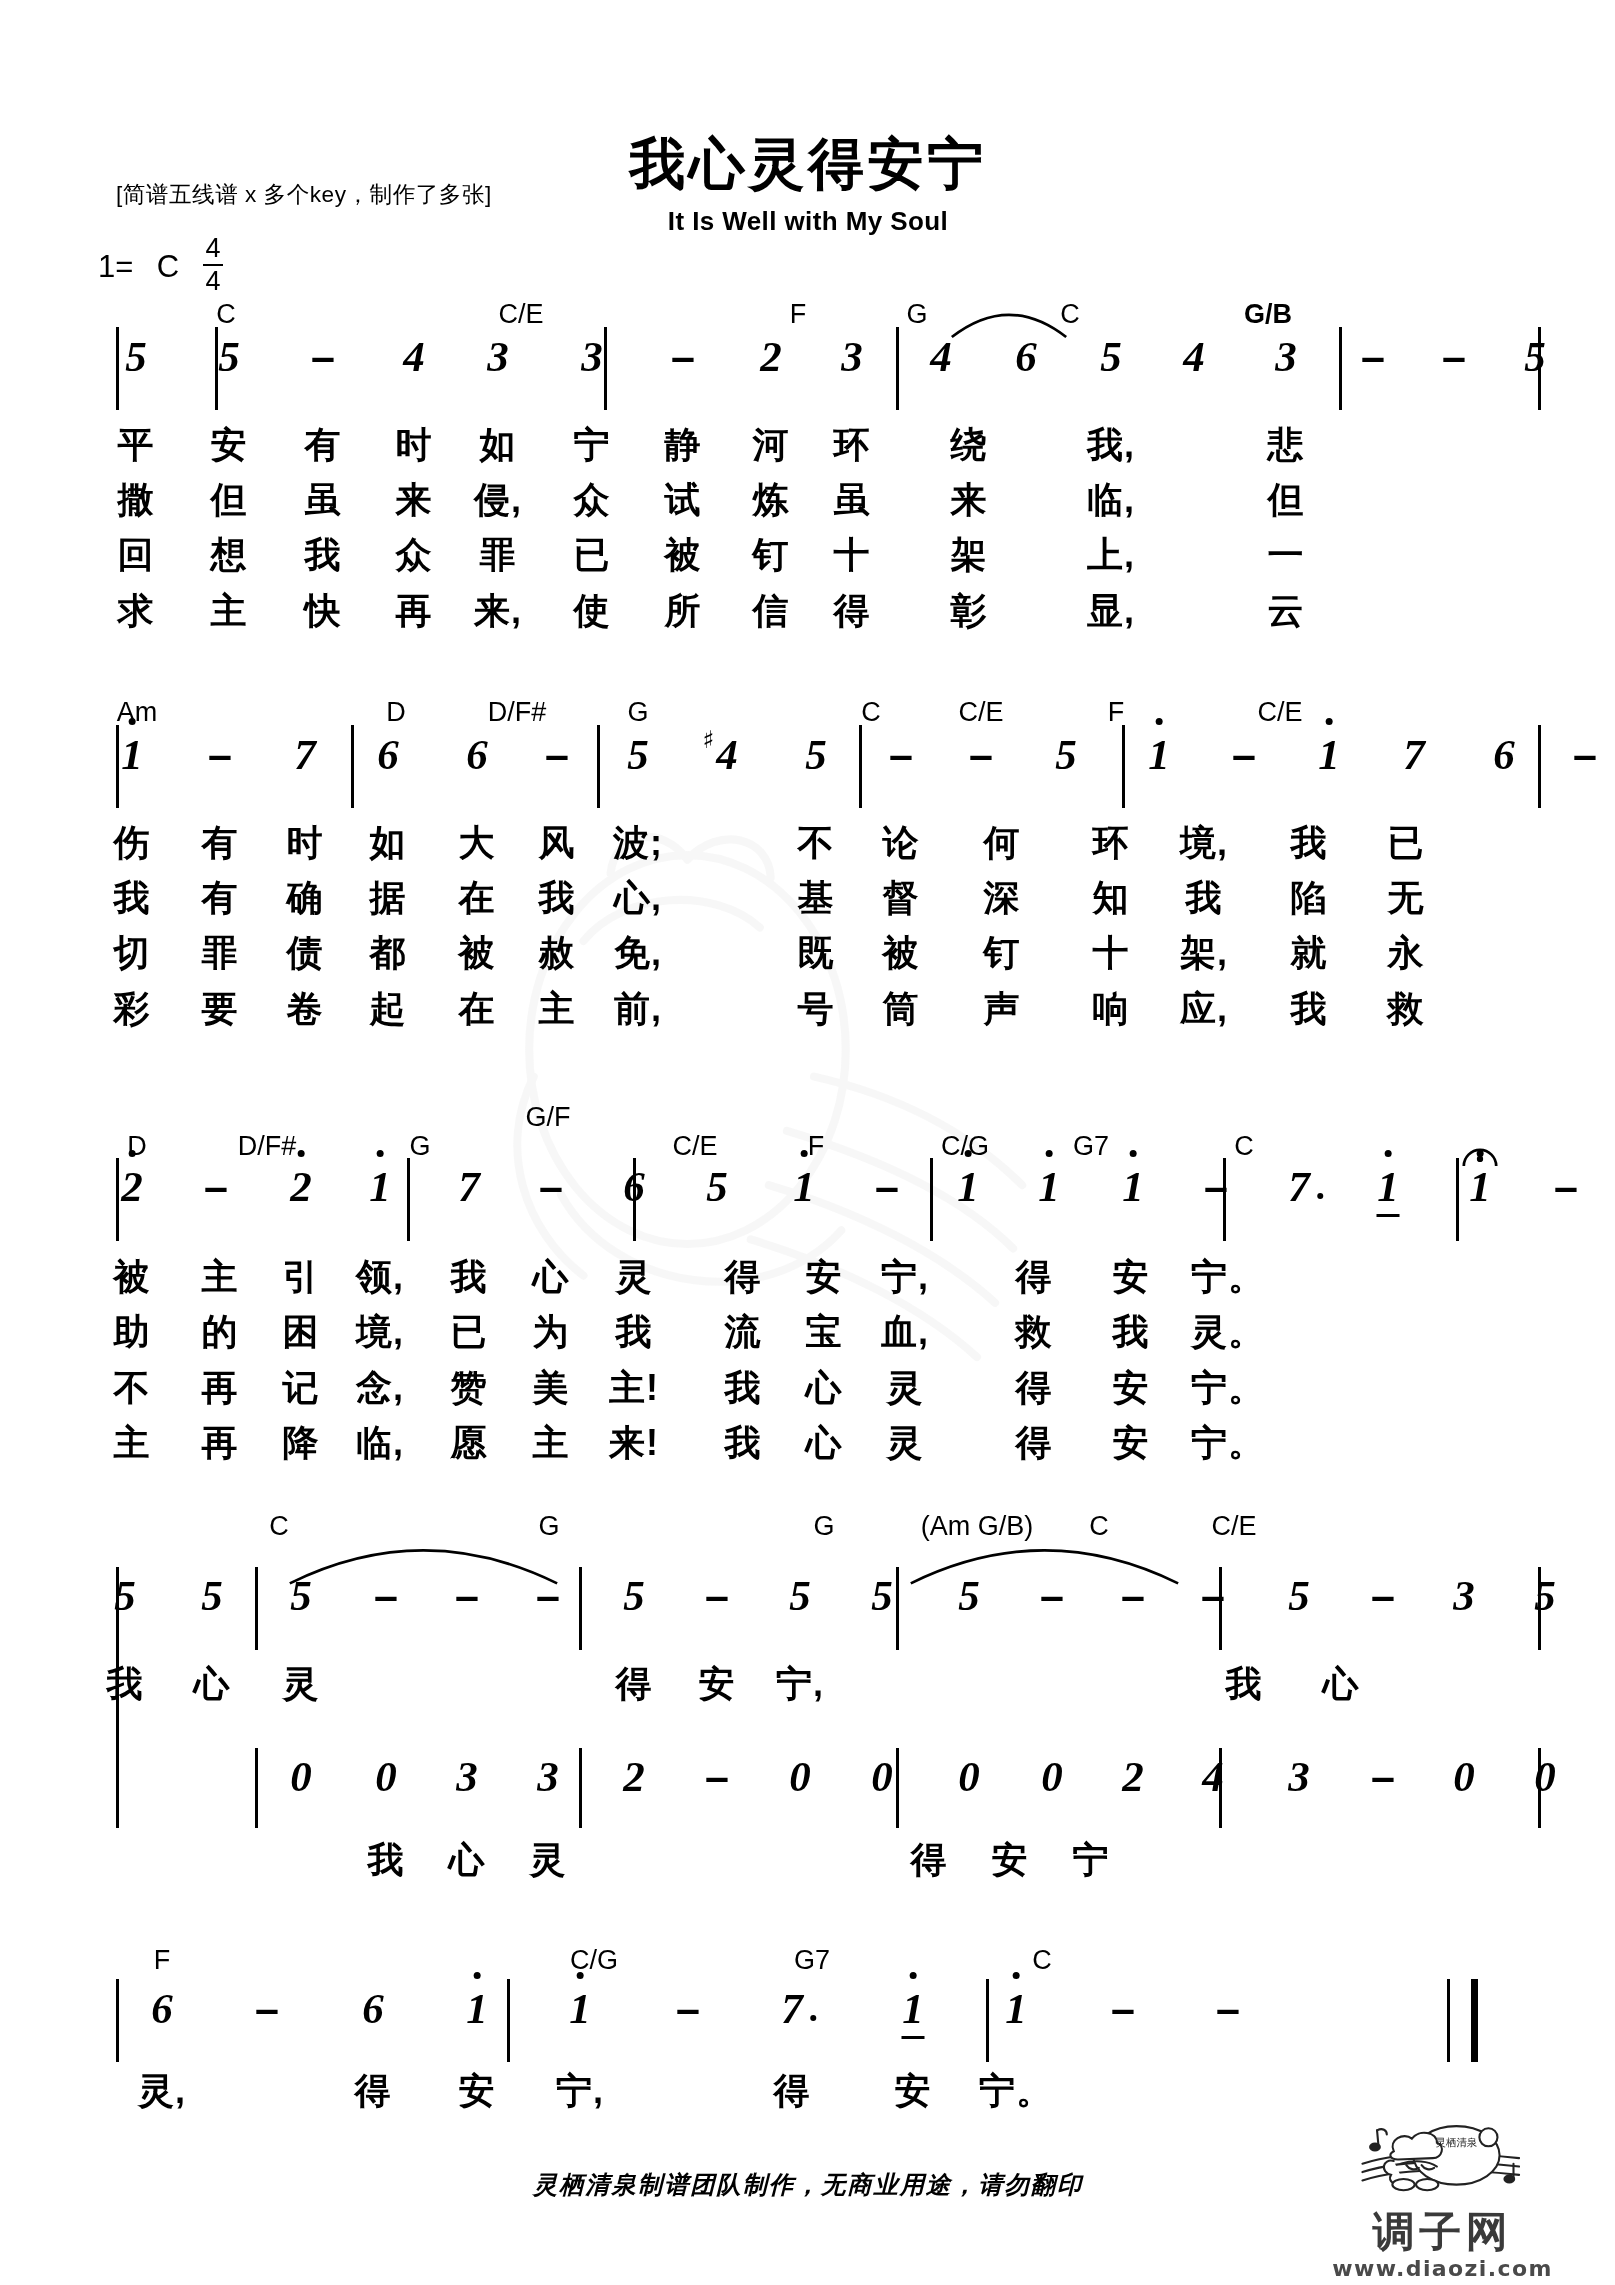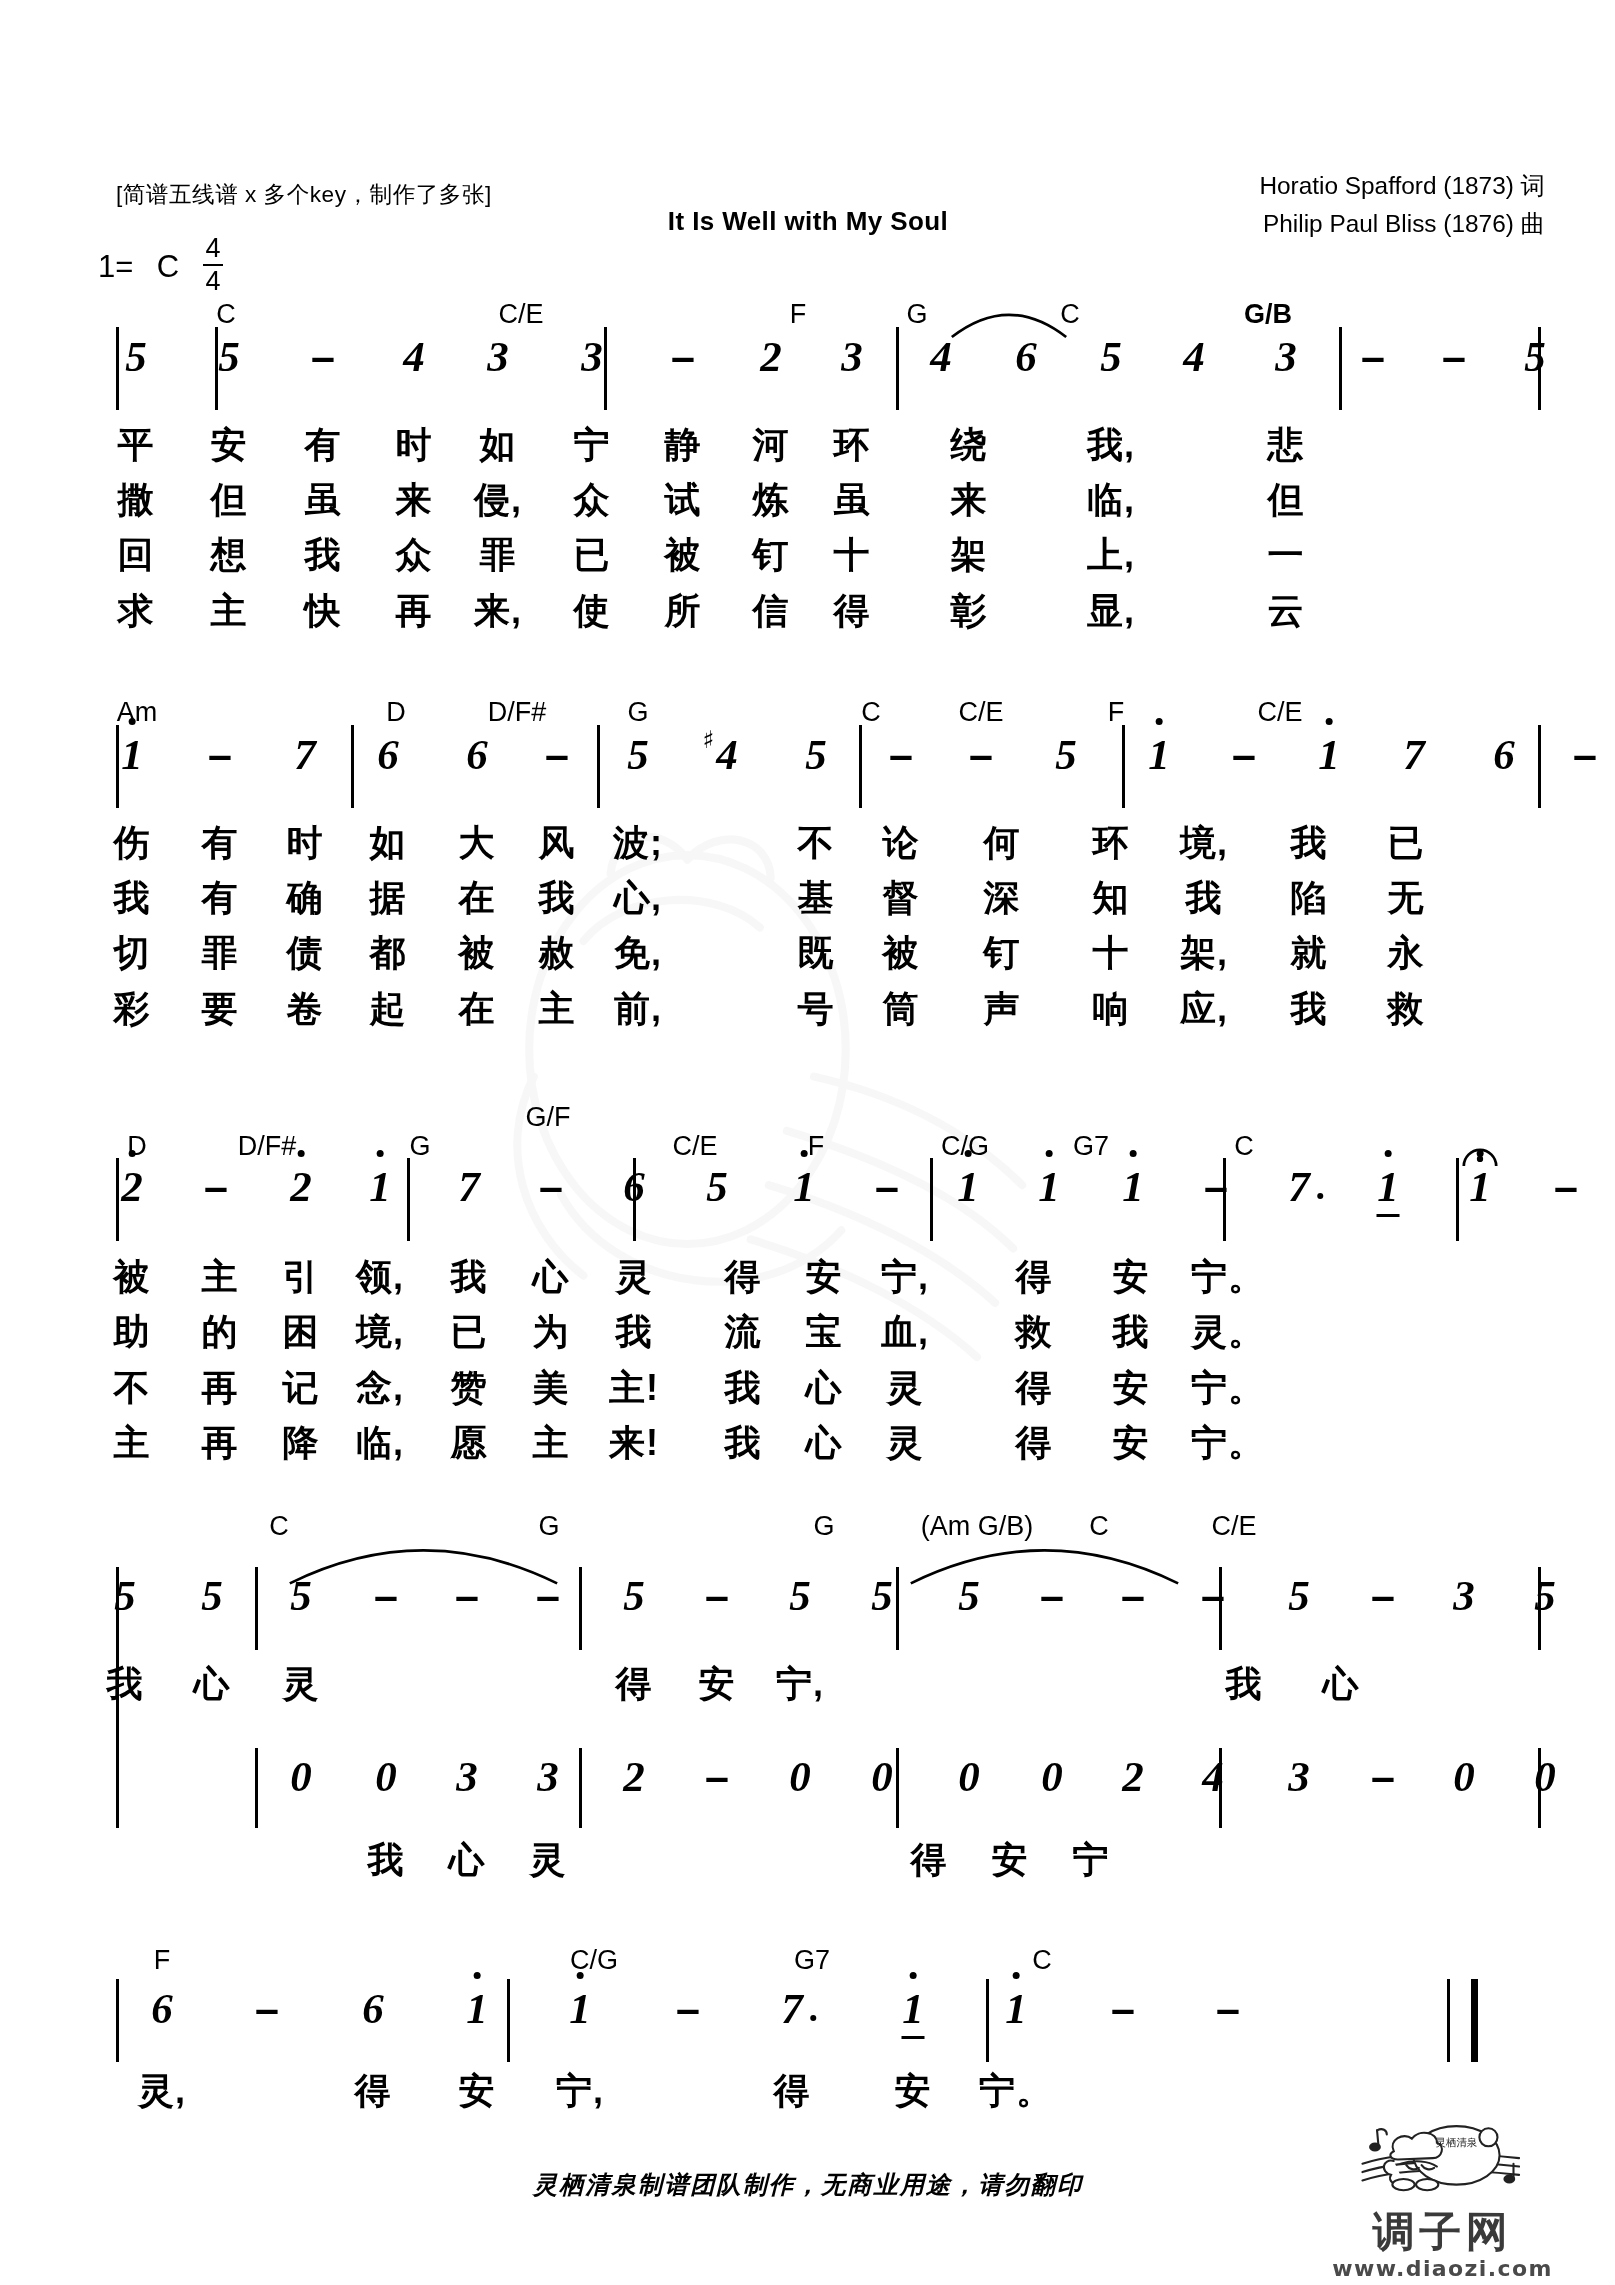--- a/index.html
+++ b/index.html
@@ -254,26 +254,23 @@
       <path d="M160 300 C120 380, 150 470, 215 520"></path>
     </g>
   </svg>
 </div>
 
 <div class="page">
 
   <div class="header"></div>
 
   <div class="bracket-note">[简谱五线谱 x 多个key，制作了多张]</div>
+  <div class="title">我心灵得安宁</div>
   <div class="subtitle">It Is Well with My Soul</div>
 
-  <div class="credits">
-    <div>Horatio Spafford (1873) 词</div>
-    <div>Philip Paul Bliss (1876) 曲</div>
-  </div>
 
   <div class="keyline">
     <span class="eq">1=</span>
     <span class="keyname">C</span>
     <span class="meter">
       <span class="num">4</span>
       <span class="den">4</span>
     </span>
   </div>
 

